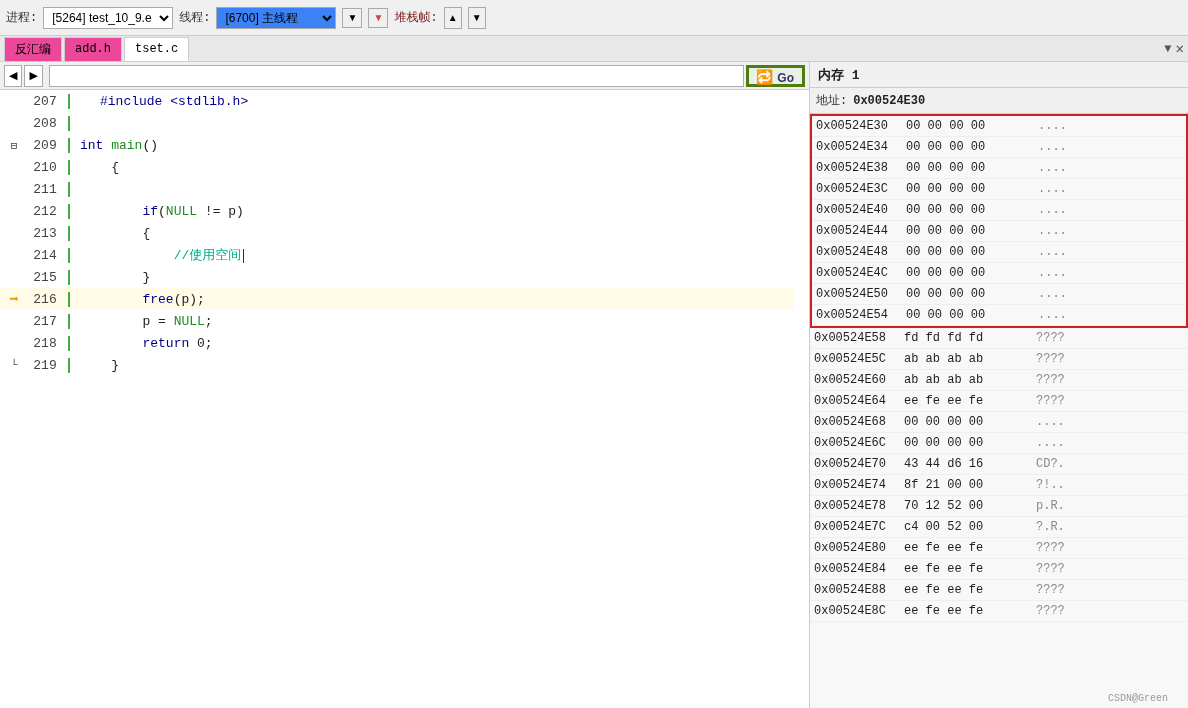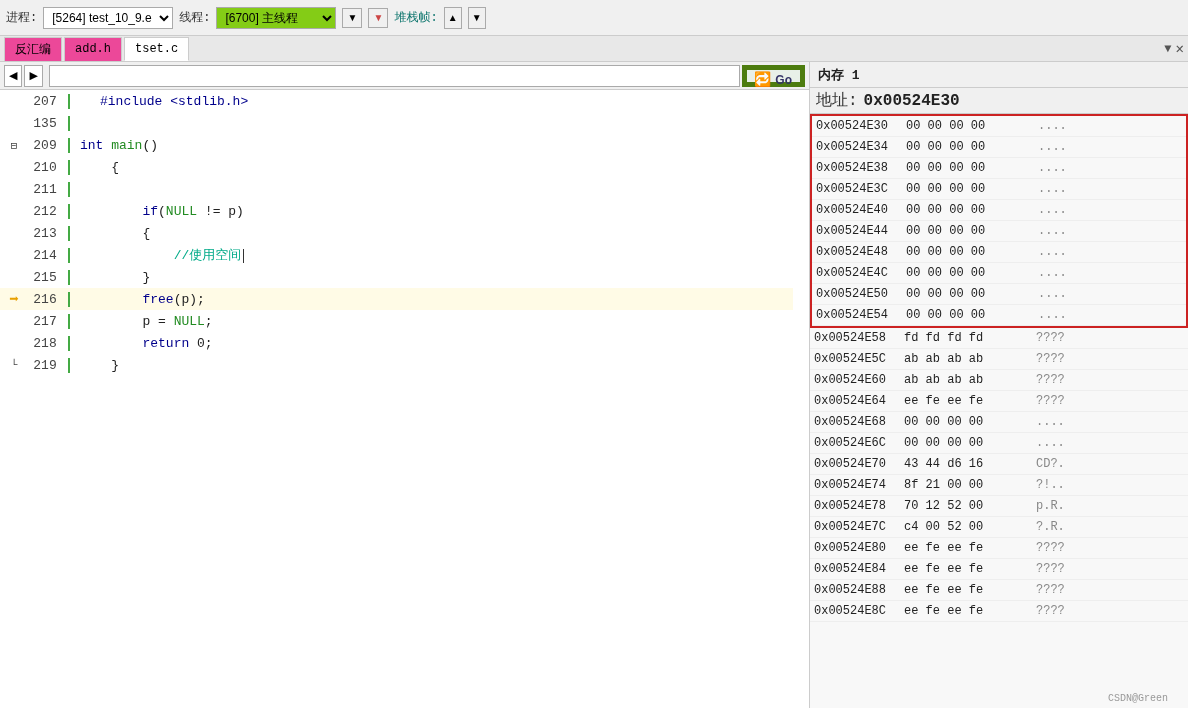--- a/index.html
+++ b/index.html
@@ -28,40 +28,40 @@
       white-space: nowrap;
     }
     .toolbar-select {
       background: white;
       border: 1px solid #aaa;
       padding: 1px 4px;
       font-size: 12px;
       height: 22px;
     }
     .toolbar-dropdown {
-      background: #84cc16;
+      background: #3b82f6;
       border: 1px solid #aaa;
       padding: 1px 4px;
       font-size: 12px;
       height: 22px;
       min-width: 120px;
     }
     .filter-btn {
       background: #f0f0f0;
       border: 1px solid #aaa;
       width: 20px;
       height: 20px;
       cursor: pointer;
       display: flex;
       align-items: center;
       justify-content: center;
       font-size: 10px;
     }
     .stack-label {
-      color: #0f766e;
+      color: #7f1d1d;
       text-align: center;
     }
     .stack-select {
       background: white;
       border: 1px solid #aaa;
       padding: 1px 4px;
       font-size: 12px;
       height: 22px;
       min-width: 180px;
     }
@@ -157,21 +157,21 @@
     }
     .code-addr-input {
       flex: 1;
       border: 1px solid #aaa;
       padding: 1px 4px;
       font-size: 12px;
       height: 22px;
     }
     .go-btn {
       background: #e8f0e8;
-      border: 5px solid #4d7c0f;
+      border: 3px solid #4d7c0f;
       padding: 1px 8px;
       font-size: 12px;
       cursor: pointer;
       height: 22px;
       color: #336;
       font-weight: bold;
     }
     .go-icon {
       color: #2a5;
       font-size: 14px;
@@ -246,21 +246,21 @@
       display: flex;
       align-items: center;
     }
     .memory-addr-bar {
       background: #f0f0f0;
       border-bottom: 1px solid #ccc;
       padding: 3px 6px;
       display: flex;
       align-items: center;
       height: 26px;
-      font-size: 16px;
+      font-size: 12px;
       gap: 6px;
     }
     .addr-label {
       color: #333;
     }
     .addr-value {
       color: #222;
       font-weight: bold;
     }
     .memory-content {
@@ -364,21 +364,21 @@
       <div class="code-lines">
 
         <div class="code-line">
           <div class="arrow-col"></div>
           <div class="line-num">207</div>
           <div class="line-content"><span class="inc-text">#include &lt;stdlib.h&gt;</span></div>
         </div>
 
         <div class="code-line">
           <div class="arrow-col"></div>
-          <div class="line-num">135</div>
+          <div class="line-num">208</div>
           <div class="line-content"></div>
         </div>
 
         <div class="code-line">
           <div class="arrow-col">
             <span style="color:#444;font-size:11px;">⊟</span>
           </div>
           <div class="line-num">209</div>
           <div class="line-content"><span class="kw">int</span><span class="fn"> main</span><span>()</span></div>
         </div>

